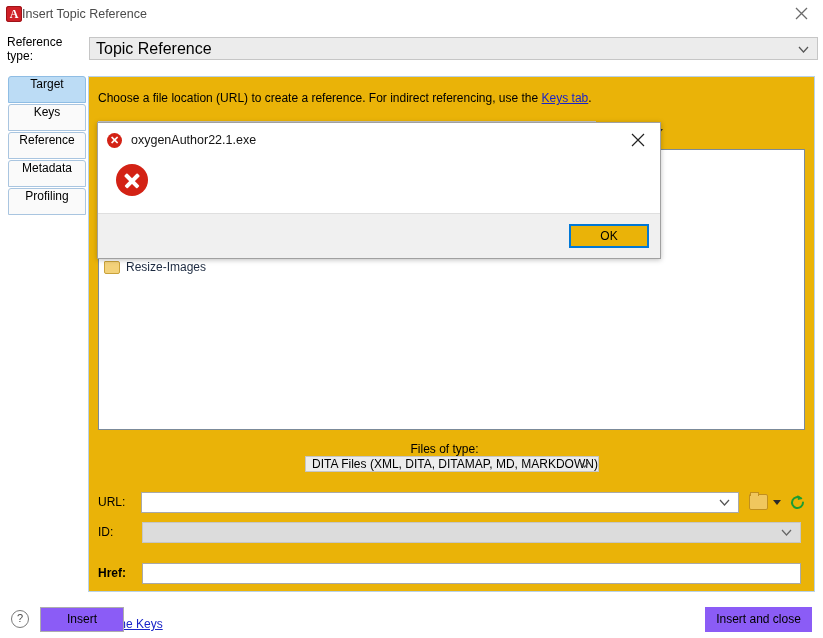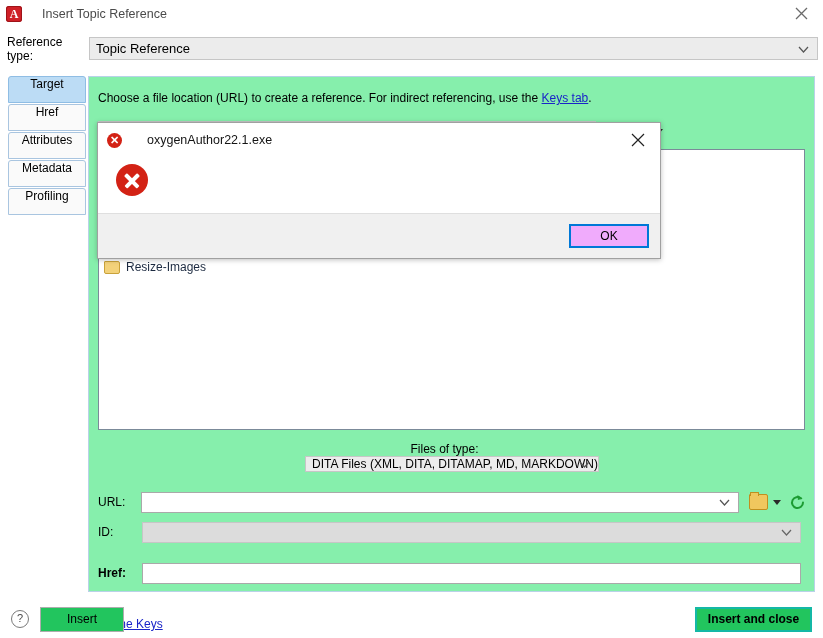--- a/index.html
+++ b/index.html
@@ -33,21 +33,21 @@
     background: #cf2027;
     color: #ffffff;
     font-size: 12px;
     font-weight: bold;
     line-height: 16px;
     text-align: center;
     box-shadow: inset 0 0 0 1px #9e1318;
     font-family: "Liberation Serif", serif;
   }
   #window-title {
-    margin-left: 20px;
+    margin-left: 0;
     font-size: 12.5px;
     color: #4a4a4a;
   }
   #window-close {
     position: absolute;
     right: 0; top: 0;
     width: 44px; height: 27px;
     display: flex;
     align-items: center;
     justify-content: center;
@@ -72,21 +72,21 @@
     margin-right: 5px;
     height: 21px;
     background: #ececec;
     border: 1px solid #c6c6c6;
     display: flex;
     align-items: center;
     position: relative;
   }
   #reftype-combo .val {
     margin-left: 6px;
-    font-size: 13px;
+    font-size: 16px;
   }
   .combo-arrow {
     position: absolute;
     right: 8px; top: 50%;
     transform: translateY(-50%);
     color: #555;
   }
 
   
   #tabstrip {
@@ -110,21 +110,21 @@
     border-color: #8fbde4;
   }
 
   
   #main-panel {
     position: absolute;
     left: 88px; top: 76px;
     width: 727px; height: 516px;
     box-sizing: border-box;
     border: 1px solid #b9d2e8;
-    background: #86efac;
+    background: #eab308;
   }
   #hint {
     position: absolute;
     left: 9px; top: 14px;
     font-size: 12px;
   }
   #hint a { color: #1a24c8; }
 
   
   #lookin-row {
@@ -285,37 +285,37 @@
     border: 1px solid #7a7a7a;
     border-radius: 50%;
     font-size: 11px;
     line-height: 15px;
     text-align: center;
     color: #4a4a4a;
   }
   .btn {
     box-sizing: border-box;
     height: 25px;
-    background: #22c55e;
+    background: #8b5cf6;
     border: 1px solid #adadad;
     font-size: 12px;
     display: flex;
     align-items: center;
     justify-content: center;
     font-family: "Liberation Sans", sans-serif;
     color: #000;
   }
   #btn-insert { margin-left: 11px; width: 84px; }
   #footer-right {
     margin-left: auto;
     margin-right: 11px;
     display: flex;
     gap: 10px;
   }
-  #btn-insert-close { width: 117px; border: 2px solid #14b8a6; font-weight: bold; }
+  #btn-insert-close { width: 107px; border: 2px solid #8b5cf6; }
   #btn-cancel { width: 110px; }
 
   
   #modal {
     position: absolute;
     left: 97px; top: 122px;
     width: 562px; height: 135px;
     background: #ffffff;
     border: 1px solid #a0a0a0;
     box-shadow: 0 1px 5px rgba(0,0,0,0.25);
@@ -333,21 +333,21 @@
     border-radius: 50%;
     background: #d32215;
     color: #fff;
     font-size: 11px;
     line-height: 15px;
     text-align: center;
     font-weight: bold;
     flex: none;
   }
   #modal-title-text {
-    margin-left: 25px;
+    margin-left: 9px;
     font-size: 12.5px;
     color: #141414;
   }
   #modal-close {
     position: absolute;
     right: 0; top: 0;
     width: 44px; height: 34px;
     display: flex;
     align-items: center;
     justify-content: center;
@@ -391,21 +391,21 @@
     background: #f0f0f0;
     border-top: 1px solid #dfdfdf;
     display: flex;
     align-items: center;
     justify-content: flex-end;
   }
   #btn-ok {
     margin-right: 11px;
     width: 80px; height: 24px;
     box-sizing: border-box;
-    background: #f0abfc;
+    background: #eab308;
     border: 2px solid #0078d7;
     font-size: 12px;
     display: flex;
     align-items: center;
     justify-content: center;
   }
 </style>
 </head>
 <body>
 
@@ -429,24 +429,24 @@
         </svg>
     </span>
   </div>
 </div>
 
 <div id="tabstrip">
   <div class="tab selected">
       <span>Target</span>
     </div>
   <div class="tab">
-      <span>Href</span>
+      <span>Keys</span>
     </div>
   <div class="tab">
-      <span>Attributes</span>
+      <span>Reference</span>
     </div>
   <div class="tab">
       <span>Metadata</span>
     </div>
   <div class="tab">
       <span>Profiling</span>
     </div>
 </div>
 
 <div id="main-panel">

